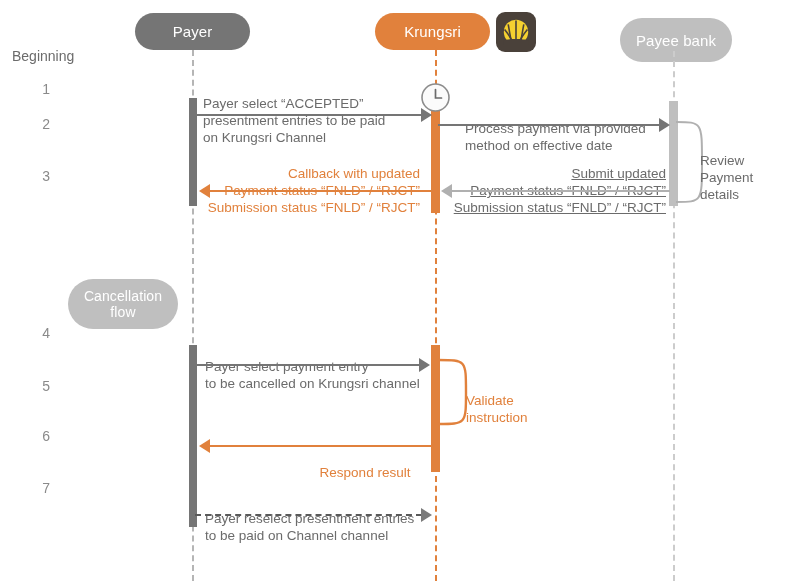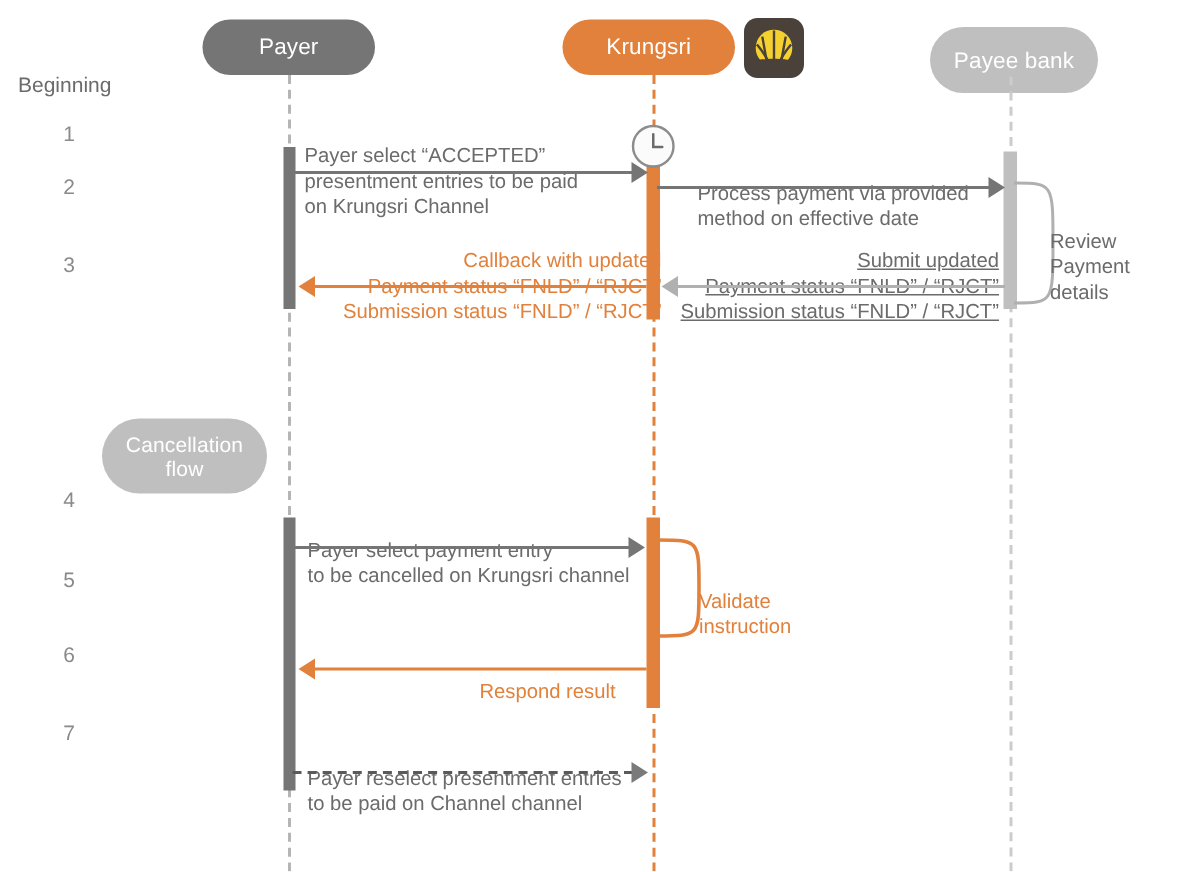--- a/index.html
+++ b/index.html
@@ -202,40 +202,40 @@
   <div class="label label-gray lbl-left" style="left:700px; top:120px; width:95px;">Review
 Payment
 details</div>
 
   <div class="label label-gray lbl-right" style="left:438px; top:133px; width:228px;text-decoration:underline;">Submit updated
 Payment status “FNLD” / “RJCT”
 Submission status “FNLD” / “RJCT”</div>
   <div class="msg-line msg-payee" style="left:452px; top:190px; width:218px;"></div>
   <div class="arrowhead ah-left-payee" style="left:441px; top:184px;"></div>
 
-  <div class="label label-orange lbl-right" style="left:213px; top:133px; width:228px;">Callback with updated
+  <div class="label label-orange lbl-right" style="left:192px; top:133px; width:228px;">Callback with updated
 Payment status “FNLD” / “RJCT”
 Submission status “FNLD” / “RJCT”</div>
   <div class="msg-line msg-orange" style="left:210px; top:190px; width:221px;"></div>
   <div class="arrowhead ah-left-orange" style="left:199px; top:184px;"></div>
 
   <div class="label label-gray lbl-left" style="left:205px; top:326px; width:260px;">Payer select payment entry
 to be cancelled on Krungsri channel</div>
   <div class="msg-line msg-gray" style="left:195px; top:364px; width:227px;"></div>
   <div class="arrowhead ah-right-gray" style="left:419px; top:358px;"></div>
 
   <div class="loop" style="left:438px; top:356px; width:34px; height:72px;">
     <svg width="34" height="72" viewBox="0 0 34 72">
       <path d="M0 4 C28 4 28 4 28 36 C28 68 28 68 0 68" stroke="#e1813c" stroke-width="2.4" fill="none"></path>
     </svg>
   </div>
   <div class="label label-orange lbl-left" style="left:466px; top:360px; width:110px;">Validate
 instruction</div>
 
-  <div class="label label-orange lbl-center" style="left:300px; top:420px; width:130px;">Respond result</div>
+  <div class="label label-orange lbl-center" style="left:300px; top:432px; width:130px;">Respond result</div>
   <div class="msg-line msg-orange" style="left:210px; top:445px; width:221px;"></div>
   <div class="arrowhead ah-left-orange" style="left:199px; top:439px;"></div>
 
   <div class="label label-gray lbl-left" style="left:205px; top:478px; width:260px;">Payer reselect presentment entries
 to be paid on Channel channel</div>
   <div class="msg-line msg-dashed" style="left:195px; top:514px; width:227px;"></div>
   <div class="arrowhead ah-right-dash" style="left:421px; top:508px;"></div>
 
 </div>
 

